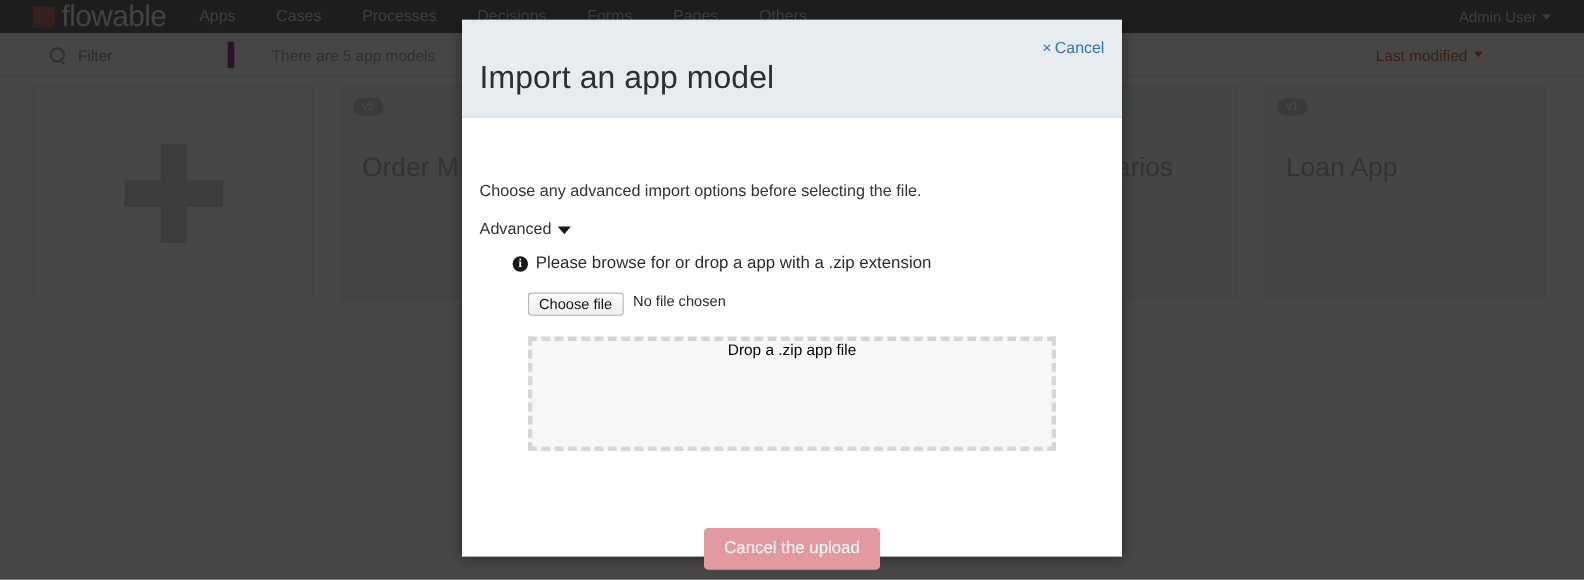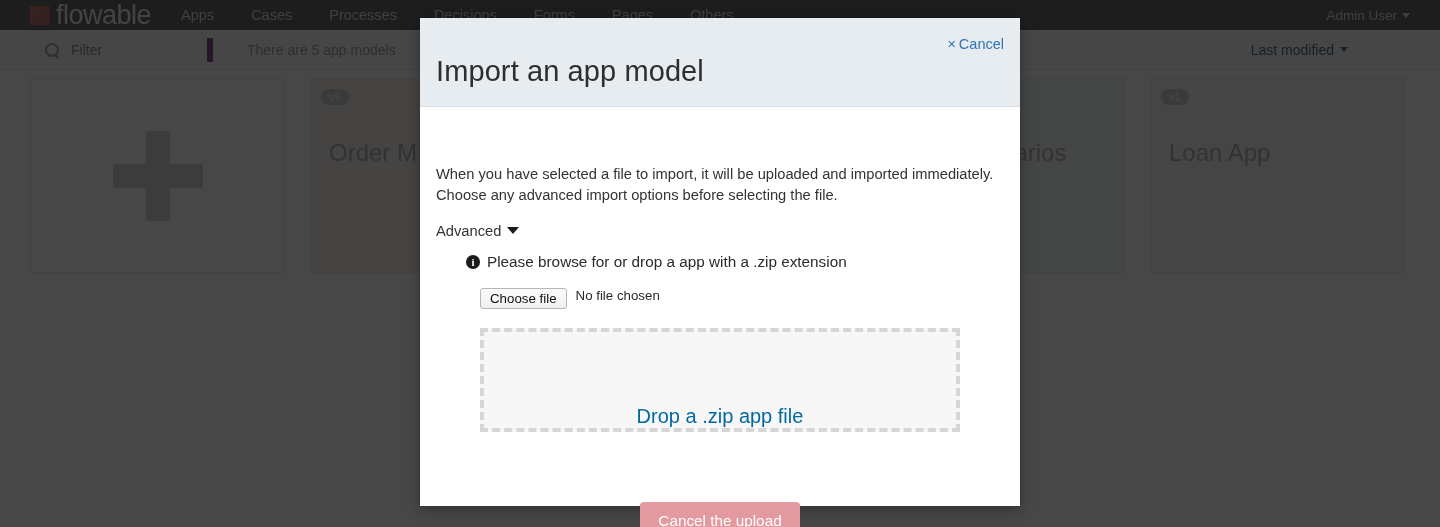--- a/index.html
+++ b/index.html
@@ -78,21 +78,21 @@
   #filter-input {
     border: none; background: transparent; outline: none;
     font-size: 14px; color: #555; width: 120px;
     font-family: "Liberation Sans", sans-serif;
   }
   #filter-count {
     margin-left: 34px; font-size: 14px; color: #888;
   }
   #sort-control {
     position: absolute; right: 92px; display: flex; align-items: center;
-    gap: 6px; color: #0c4a6e; font-size: 14px;
+    gap: 6px; color: #c2410c; font-size: 14px;
   }
 
   #cards {
     position: absolute; top: 78px; left: 30px; right: 30px; bottom: 0;
     display: flex; flex-wrap: wrap; gap: 25px;
     align-content: flex-start;
   }
   .card {
     width: 255px; height: 195px;
     position: relative;
@@ -196,22 +196,22 @@
     padding: 2px 9px; font-size: 13.3px; color: #111;
     font-family: "Liberation Sans", sans-serif;
     cursor: pointer;
   }
   #no-file-text { color: #2a2a2a; }
   #dropzone {
     margin: 19px 44px 0 44px;
     height: 104px;
     background: #f7f7f7;
     border: 4px dashed #d6d6d6;
-    display: flex; align-items: flex-end; justify-content: center;
-    color: #0369a1; font-size: 20px;
+    display: flex; align-items: flex-start; justify-content: center;
+    color: #000000; font-size: 14px;
   }
   #button-row {
     margin-top: 22px; display: flex; justify-content: center;
   }
   #cancel-upload-btn {
     background: #e29aa0;
     border: none; border-radius: 4px;
     color: #ffffff; font-size: 15.3px;
     padding: 10px 18px;
     font-family: "Liberation Sans", sans-serif;
@@ -290,21 +290,20 @@
 <div id="modal">
 
   <div id="modal-header">
     <a id="cancel-link" href="#">
       <span class="x">×</span><span>Cancel</span>
     </a>
     <h1 id="modal-title">Import an app model</h1>
   </div>
 
   <div id="modal-body">
-    <div id="intro-line1">When you have selected a file to import, it will be uploaded and imported immediately.</div>
     <div id="intro-line2">Choose any advanced import options before selecting the file.</div>
 
     <div id="advanced-toggle">
       <span>Advanced</span>
       <span class="caret-down dark"></span>
     </div>
 
     <div id="hint-row">
       <span class="info-icon">i</span>
       <span>Please browse for or drop a app with a .zip extension</span>

